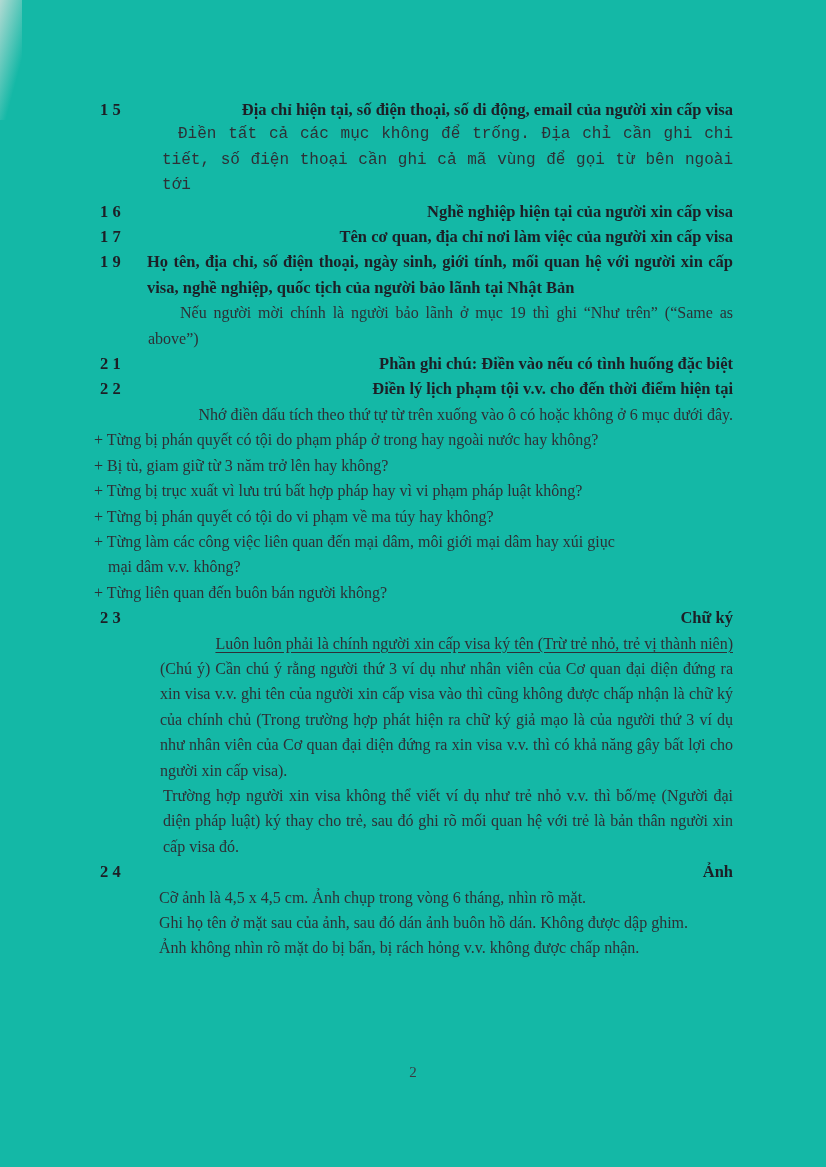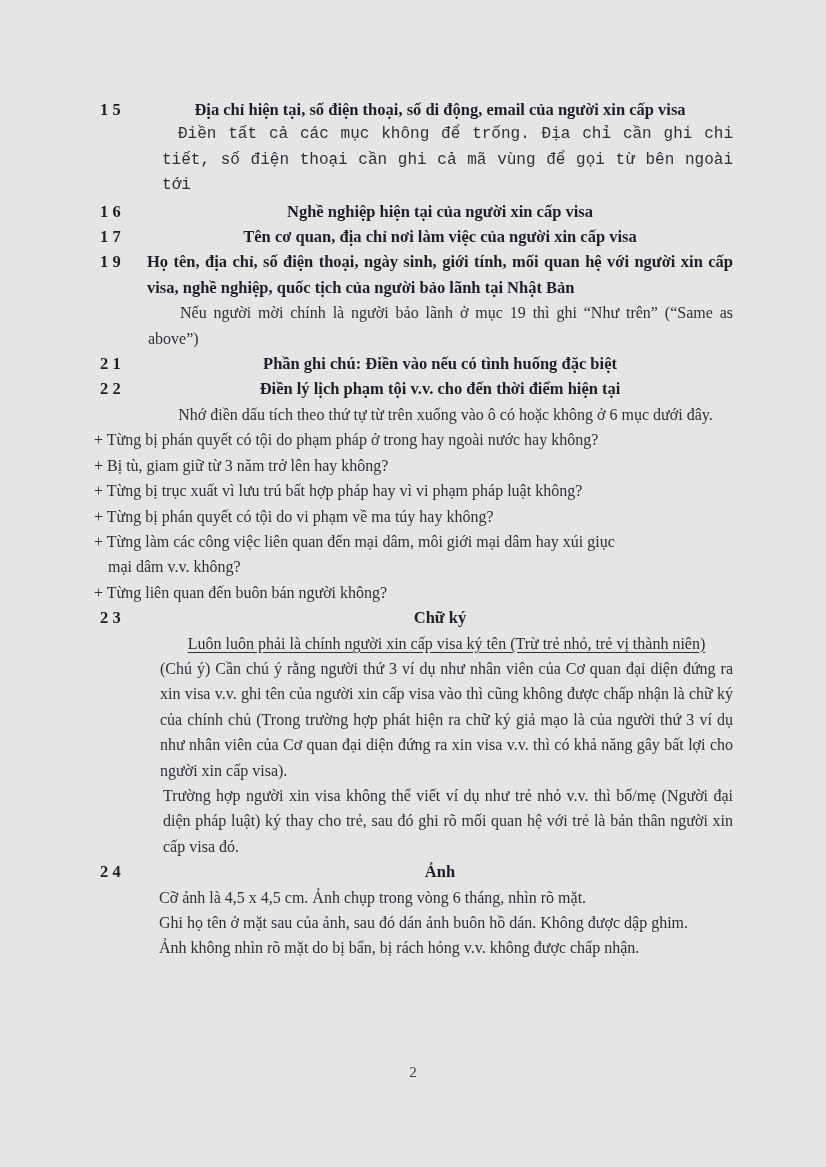--- a/index.html
+++ b/index.html
@@ -1,19 +1,19 @@
 <!DOCTYPE html>
 <html><head>
 <meta charset="utf-8">
 <style>
   html,body { margin:0; padding:0; background:#ffffff; }
   .page {
     position:relative;
     width:826px; height:1167px;
-    background:#e5e5e5;
+    background:#14b8a6;
     overflow:hidden;
     font-family:"Liberation Serif","DejaVu Serif",serif;
     color:#2e3036;
   }
   .scan-shadow {
     position:absolute; left:0; top:0; width:22px; height:120px;
     background:linear-gradient(105deg,#e6e6e2 0%,rgba(255,255,255,0) 70%);
     opacity:.75; pointer-events:none;
   }
   .content {
@@ -24,24 +24,24 @@
   .item { position:relative; }
   .num {
     position:absolute; left:100px; top:0;
     font-weight:700; font-size:16.5px; color:#1d1f26; white-space:pre;
   }
   .head {
     margin:0 93px 0 147px;
     font-weight:700; font-size:16.5px; color:#1d1f26;
     text-align:justify;
   }
-  .head.single { white-space:nowrap; text-align:center; }
+  .head.single { white-space:nowrap; text-align:right; }
   .head .normal { font-weight:400; font-size:16px; color:#2e3036; }
   .para { margin:0 93px 0 158px; text-align:justify; }
-  .para.single { white-space:nowrap; text-align:center; }
+  .para.single { white-space:nowrap; text-align:right; }
   .para.b15 { margin-left:162px; text-indent:16px;font-family:Liberation Mono, monospace; }
   .para.b20 { margin-left:148px; text-indent:32px; }
   .para.rule { margin-left:160px; text-decoration:underline; text-underline-offset:3px; }
   .para.note { margin-left:160px; }
   .para.note2 { margin-left:163px; }
   .check-line1 { margin:0 60px 0 94px; white-space:nowrap; }
   .check-line2 { margin:0 60px 0 108px; white-space:nowrap; }
   .photo-line { margin:0 60px 0 159px; white-space:nowrap; }
   .pagenum {
     position:absolute; top:1062px; left:0; width:826px;

